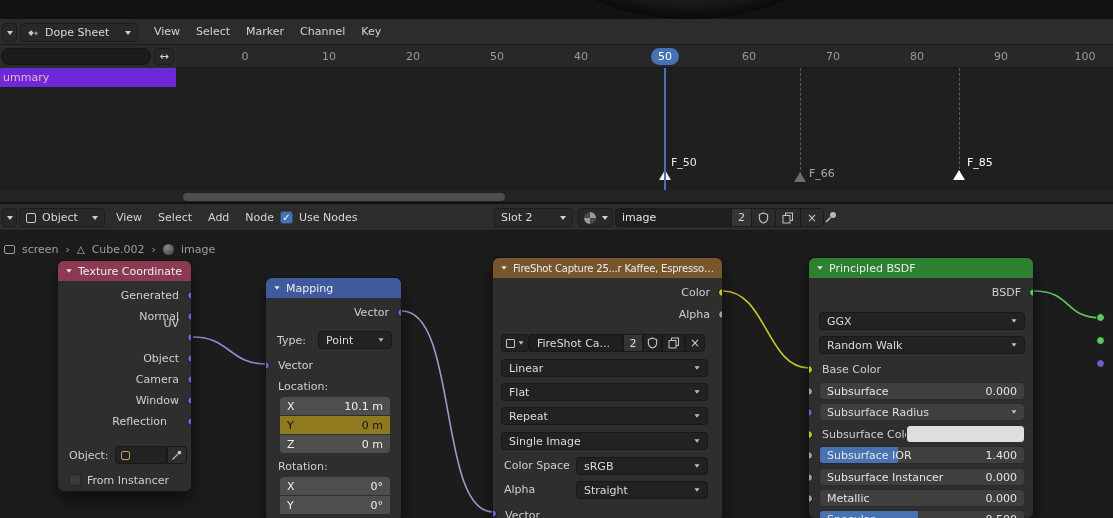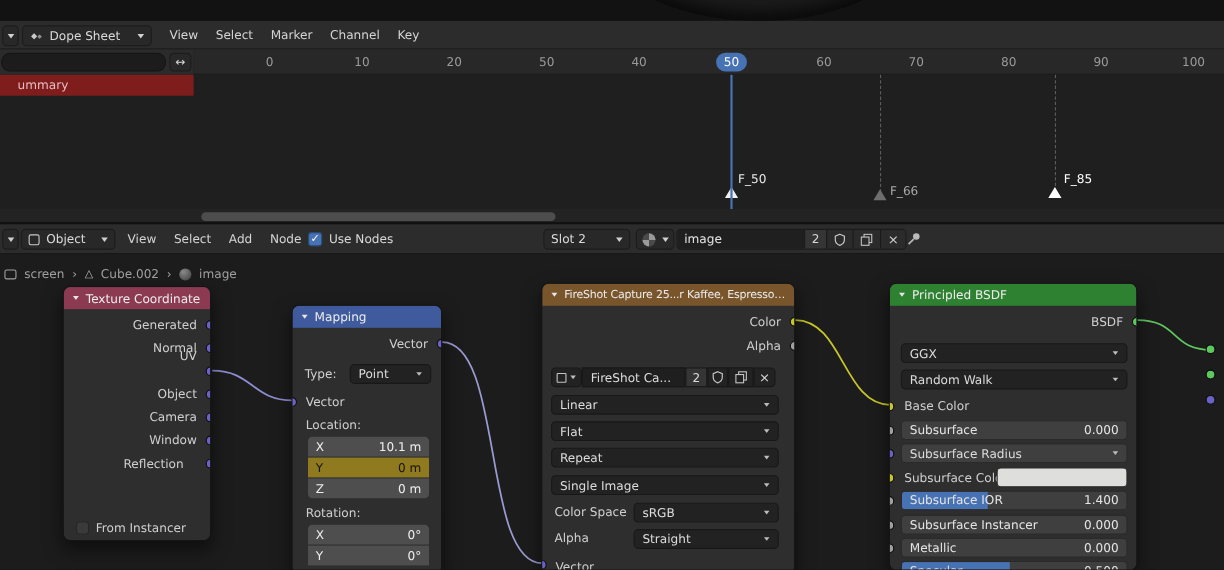--- a/index.html
+++ b/index.html
@@ -89,21 +89,21 @@
       <span class="tick" style="left:405px">40</span>
       <span class="tick" style="left:573px">60</span>
       <span class="tick" style="left:657px">70</span>
       <span class="tick" style="left:741px">80</span>
       <span class="tick" style="left:825px">90</span>
       <span class="tick" style="left:909px">100</span>
       <div class="pill" style="left:475px;top:3px;width:28px;height:17px">50</div>
     </div>
 
     <div class="abs" style="left:0;top:49px;width:1113px;height:122px;background:#1f1f1f">
-      <div style="position:absolute;left:0;top:0;width:176px;height:19px;background:#7f1d1d;color:#e6bcc0;display:flex;align-items:center;padding-left:16px">
+      <div style="position:absolute;left:0;top:0;width:176px;height:19px;background:#6d28d9;color:#e6bcc0;display:flex;align-items:center;padding-left:3px">
         <span>ummary</span>
       </div>
 
       <div class="dashline" style="left:800px;height:112px"></div>
       <div class="dashline" style="left:959px;height:106px"></div>
 
       <div class="mtri" style="left:659px;top:102px;border-bottom-color:#f0f0f0"></div>
       <div class="mtri" style="left:794px;top:104px;border-bottom-color:#6e6e6e"></div>
       <div class="mtri" style="left:953px;top:102px;border-bottom-color:#ffffff"></div>
 
@@ -201,20 +201,32 @@
           <span class="chev"></span>
           <span>Texture Coordinate</span>
         </div>
         <div class="nrow" style="left:0;top:24px;width:100%;height:21px;justify-content:flex-end;padding-right:12px">Generated</div>
         <div class="nrow" style="left:0;top:45px;width:100%;height:21px;justify-content:flex-end;padding-right:12px">Normal</div>
         <div class="nrow" style="left:0;top:52px;width:100%;height:21px;justify-content:flex-end;padding-right:12px">UV</div>
         <div class="nrow" style="left:0;top:87px;width:100%;height:21px;justify-content:flex-end;padding-right:12px">Object</div>
         <div class="nrow" style="left:0;top:108px;width:100%;height:21px;justify-content:flex-end;padding-right:12px">Camera</div>
         <div class="nrow" style="left:0;top:129px;width:100%;height:21px;justify-content:flex-end;padding-right:12px">Window</div>
         <div class="nrow" style="left:0;top:150px;width:100%;height:21px;justify-content:flex-end;padding-right:24px">Reflection</div>
+        <div class="nrow" style="left:11px;top:184px;height:20px;gap:6px">
+          <span>Object:</span>
+          <span style="width:52px;height:18px;background:#222;border:1px solid #181818;border-radius:4px 0 0 4px;display:inline-flex;align-items:center;padding:0 5px">
+            <span style="width:9px;height:9px;border:1.2px solid #c9a15a;border-radius:2px"></span>
+          </span>
+          <span style="width:20px;height:18px;background:#2e2e2e;border:1px solid #181818;border-radius:0 4px 4px 0;margin-left:-6px;display:inline-flex;align-items:center;justify-content:center">
+            <svg width="11" height="11" viewBox="0 0 12 12">
+                <line x1="1.5" y1="10.5" x2="7.5" y2="4.5" stroke="#c4c4c4" stroke-width="1.4"></line>
+                <circle cx="9.2" cy="2.8" r="2.1" fill="#c4c4c4"></circle>
+              </svg>
+          </span>
+        </div>
         <div class="nrow" style="left:11px;top:210px;height:18px;gap:6px">
           <span class="cb empty" style="width:12px;height:12px"></span>
           <span>From Instancer</span>
         </div>
         <span class="sock sout" style="top:30px;background:var(--socket-vector)"></span>
         <span class="sock sout" style="top:51px;background:var(--socket-vector)"></span>
         <span class="sock sout" style="top:72px;background:var(--socket-vector)"></span>
         <span class="sock sout" style="top:93px;background:var(--socket-vector)"></span>
         <span class="sock sout" style="top:114px;background:var(--socket-vector)"></span>
         <span class="sock sout" style="top:135px;background:var(--socket-vector)"></span>

